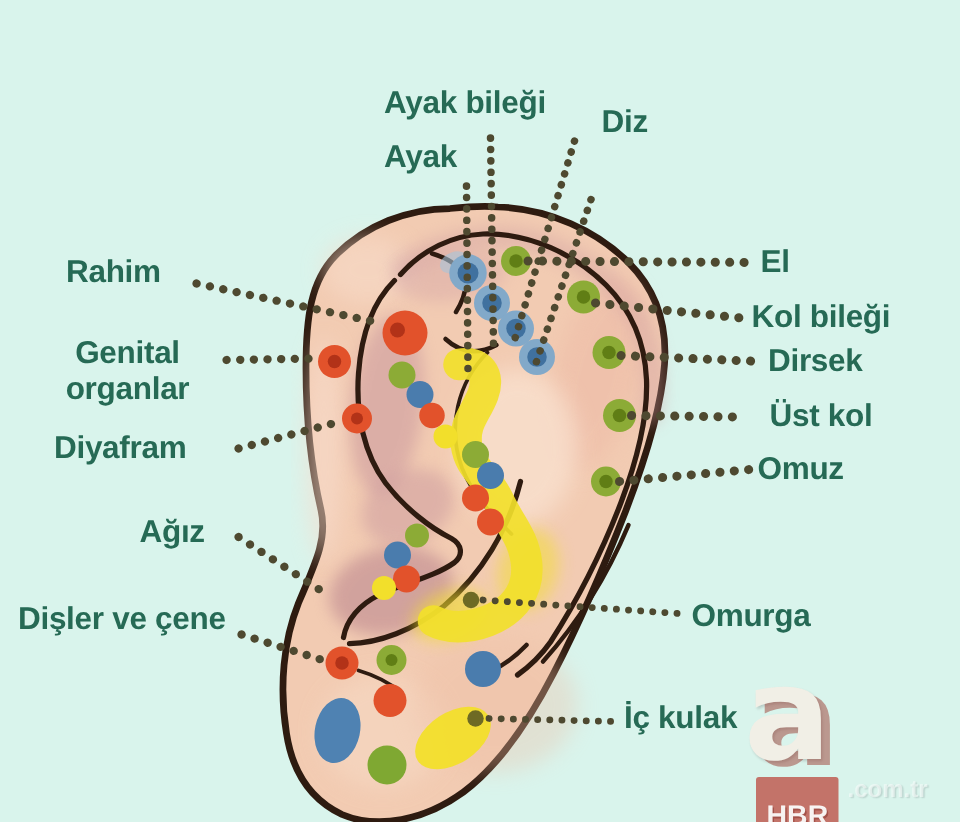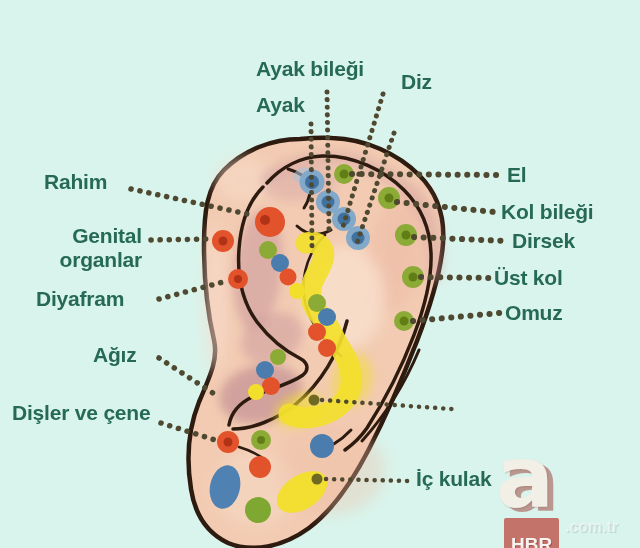--- a/index.html
+++ b/index.html
@@ -12,21 +12,21 @@
   .stage{position:absolute;inset:0;width:640px;height:524px;}
   .lbl{
     position:absolute;
     color:#266a55;
     font-weight:700;
     font-size:21px;
     line-height:1.12;
     white-space:nowrap;
     letter-spacing:-0.2px;
   }
-  .lbl.wrap{white-space:normal;text-align:right;}
+  .lbl.wrap{white-space:normal;text-align:center;}
   .watermark{position:absolute;left:488px;top:432px;width:152px;height:116px;opacity:.95;}
   .wm-a{
     position:absolute;left:8px;top:2px;
     font-family:"DejaVu Sans", sans-serif;
     font-weight:800;font-size:86px;line-height:1;
     color:#f3efe6;
     text-shadow:6px 4px 0 rgba(150,42,32,.48), 1px 1px 2px rgba(120,120,120,.35);
   }
   .wm-badge{
     position:absolute;left:16px;top:86px;
@@ -189,22 +189,23 @@
 
   <div class="lbl" style="left:44px;top:170px">Rahim</div>
   <div class="lbl wrap" style="left:28px;top:224px;width:114px">Genital organlar</div>
   <div class="lbl" style="left:36px;top:287px">Diyafram</div>
   <div class="lbl" style="left:93px;top:343px">Ağız</div>
   <div class="lbl" style="left:12px;top:401px">Dişler ve çene</div>
 
   <div class="lbl" style="left:507px;top:163px">El</div>
   <div class="lbl" style="left:501px;top:200px">Kol bileği</div>
   <div class="lbl" style="left:512px;top:229px">Dirsek</div>
-  <div class="lbl" style="left:494px;top:266px">Üst kol</div>
+  <div class="lbl" style="left:513px;top:266px">Üst kol</div>
   <div class="lbl" style="left:505px;top:301px">Omuz</div>
+  <div class="lbl" style="left:461px;top:399px">Omurga</div>
   <div class="lbl" style="left:416px;top:467px">İç kulak</div>
 
   <div class="watermark">
     <div class="wm-a">a</div>
     <div class="wm-badge">HBR</div>
     <div class="wm-domain">.com.tr</div>
   </div>
 
 </div>
 

